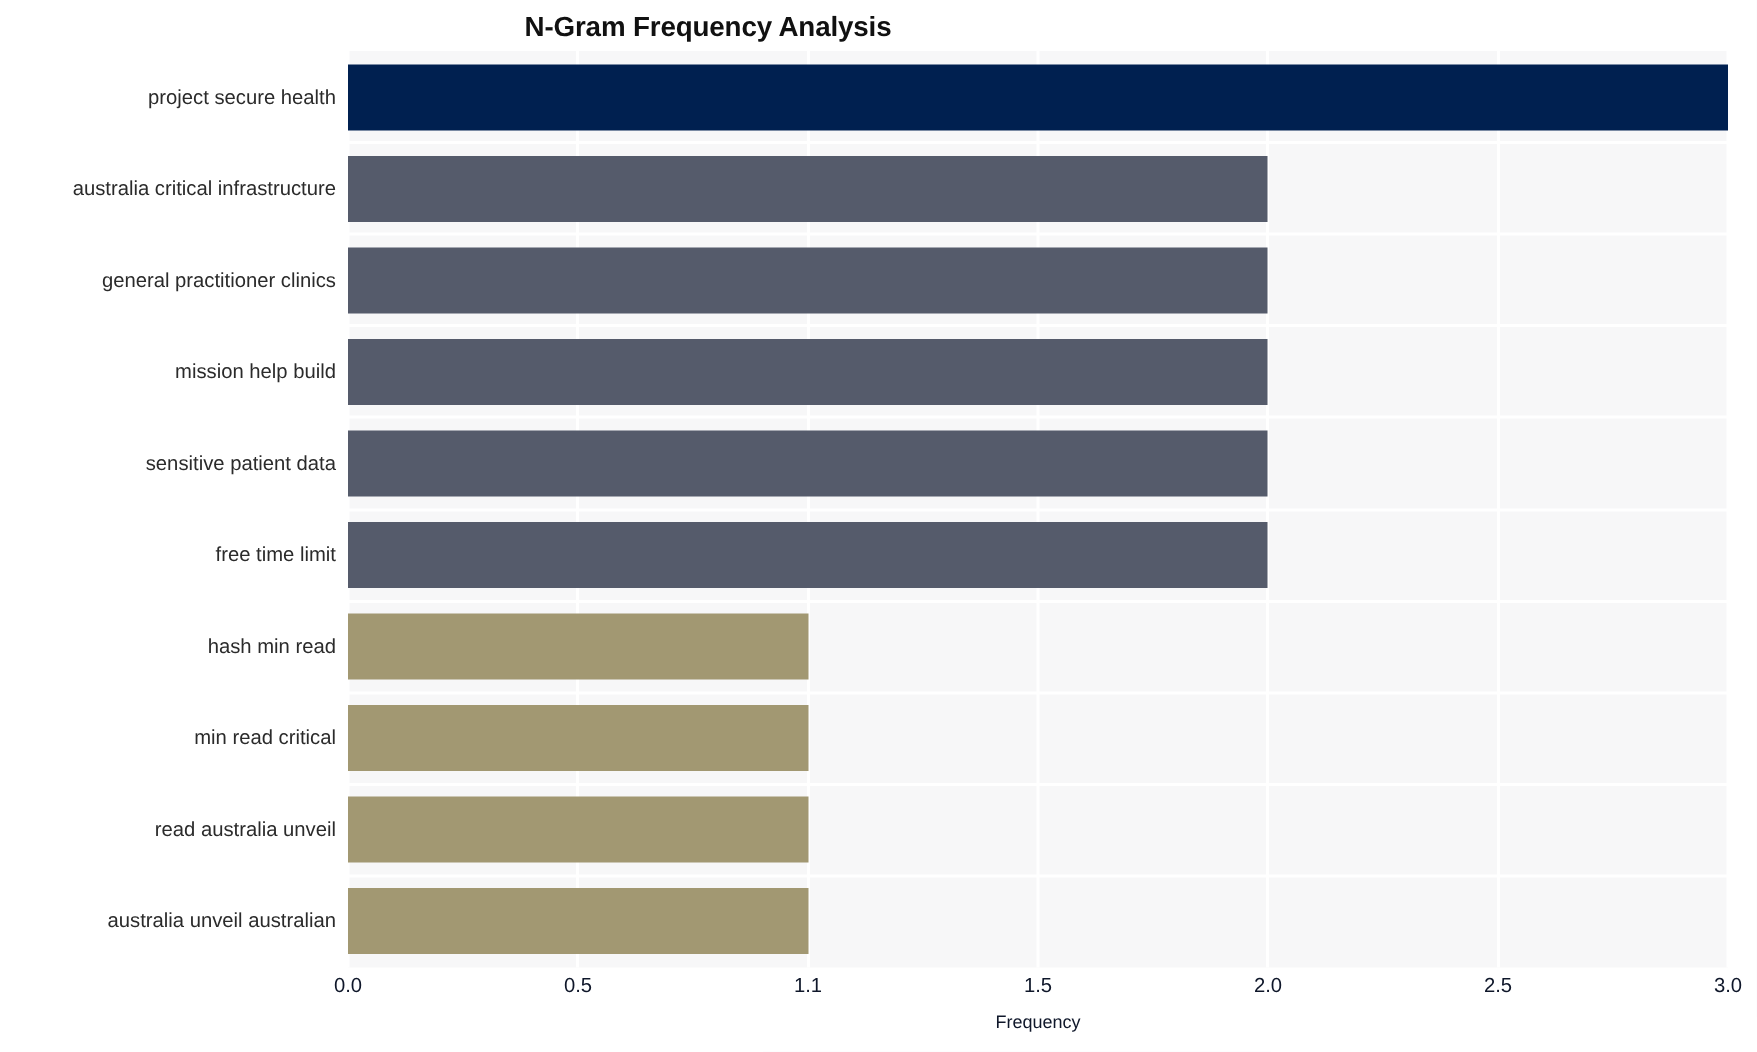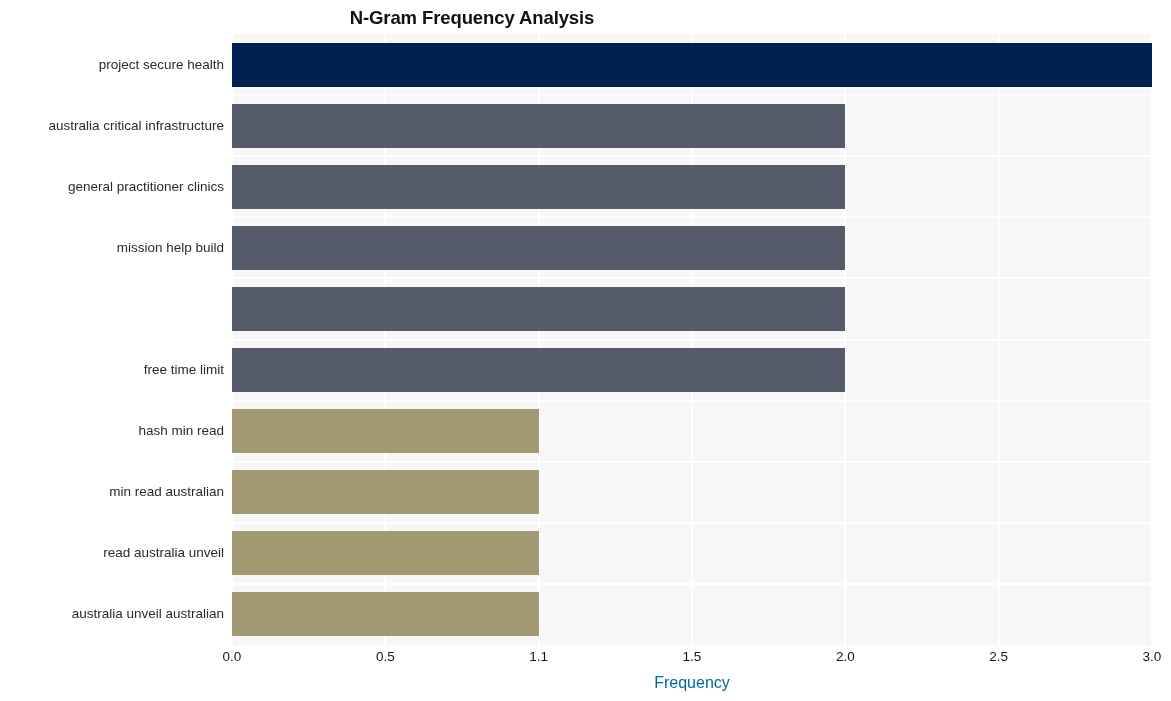--- a/index.html
+++ b/index.html
@@ -112,39 +112,40 @@
     color: #0f172a;
     line-height: 18px;
   }
 
   #x-axis-label {
     position: absolute;
     left: 232px;
     top: 674px;
     width: 920px;
     text-align: center;
-    font-size: 16px;
-    color: #0369a1;
+    font-size: 12px;
+    color: #0f172a;
   }
 </style>
 </head>
 <body>
 
 <div id="figure">
 
   <div id="chart-title">N-Gram Frequency Analysis</div>
 
   <div id="y-labels">
       <div class="ytick" style="top: 21.55px;">project secure health</div>
       <div class="ytick" style="top: 82.65px;">australia critical infrastructure</div>
       <div class="ytick" style="top: 143.75px;">general practitioner clinics</div>
       <div class="ytick" style="top: 204.85px;">mission help build</div>
+      <div class="ytick" style="top: 265.95px;">sensitive patient data</div>
       <div class="ytick" style="top: 327.05px;">free time limit</div>
       <div class="ytick" style="top: 388.15px; margin-left: 48px;">hash min read</div>
-      <div class="ytick" style="top: 449.25px;">min read australian</div>
+      <div class="ytick" style="top: 449.25px;">min read critical</div>
       <div class="ytick" style="top: 510.35px;">read australia unveil</div>
       <div class="ytick" style="top: 571.45px;">australia unveil australian</div>
     </div>
 
   <div id="plot-area">
     <div id="gridlines">
         <div class="vgrid" style="left: -1px;"></div>
         <div class="vgrid" style="left: 152.333px;"></div>
         <div class="vgrid" style="left: 305.667px;"></div>
         <div class="vgrid" style="left: 459px;"></div>

